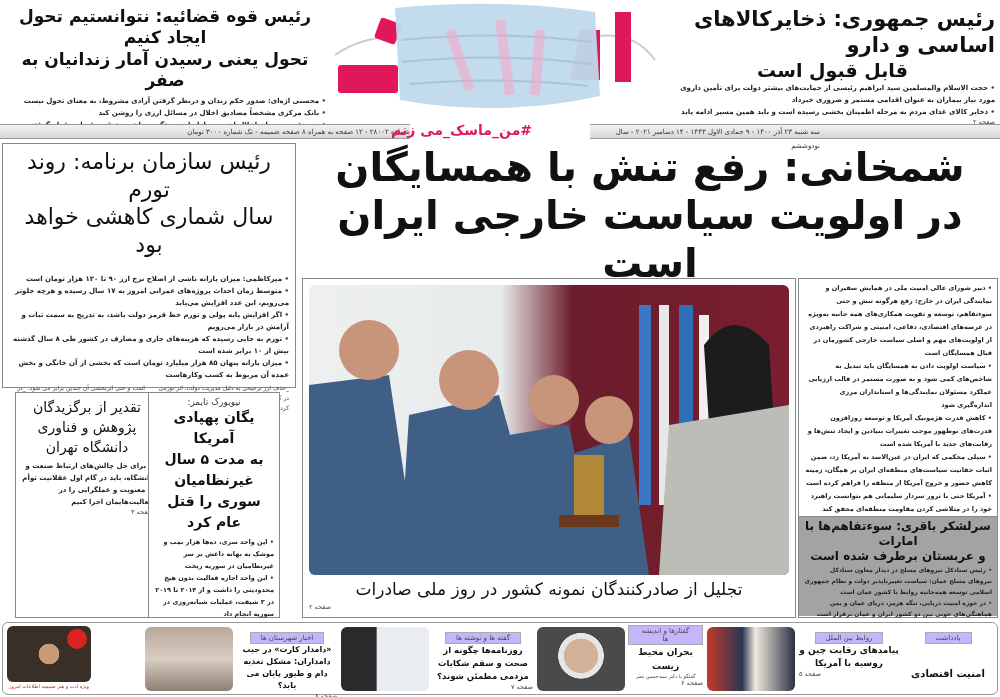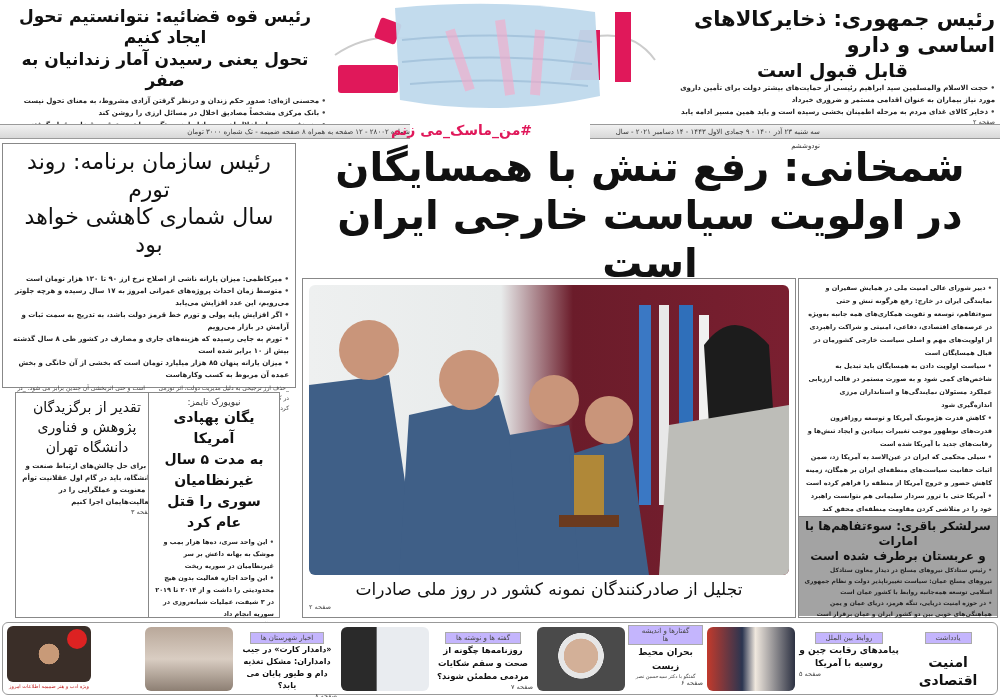--- a/index.html
+++ b/index.html
@@ -154,21 +154,21 @@
   <div class="bul" style="font-size:6px;line-height:11px">
     <p>رئیس ستادکل نیروهای مسلح در دیدار معاون ستادکل نیروهای مسلح عمان: سیاست تغییرناپذیر دولت و نظام جمهوری اسلامی توسعه همه‌جانبه روابط با کشور عمان است</p>
     <p>در حوزه امنیت دریایی، تنگه هرمز، دریای عمان و یمن هماهنگی‌های خوبی بین دو کشور ایران و عمان برقرار است</p>
   </div>
 </div>
 
 <div class="abs" style="left:2px;top:622px;width:996px;height:73px;border:1px solid #999;border-radius:6px;background:#fff">
 
   <div class="abs rtl" style="right:4px;top:2px;width:90px;text-align:center">
     <span class="tag">یادداشت</span>
-    <div class="hl" style="font-size:14px;margin-top:10px">امنیت اقتصادی</div>
+    <div class="hl" style="font-size:10px;margin-top:24px">امنیت اقتصادی</div>
     <div class="pg" style="margin-top:14px;text-align:center">سید مسعود رضوی</div>
     <div class="pg" style="text-align:right">صفحه ۲</div>
   </div>
 
   <div class="abs rtl" style="right:98px;top:2px;width:100px;text-align:center">
     <span class="tag">روابط بین الملل</span>
     <div class="hl" style="font-size:9px;line-height:13px">پیامدهای رقابت چین و روسیه با آمریکا</div>
     <div class="pg" style="text-align:left">صفحه ۵</div>
   </div>
   <div class="thumb" style="right:202px;top:4px;width:88px;height:64px;background:linear-gradient(90deg,#c23a2c,#2b3550 40%,#f0e8de 55%,#2c3142)"></div>

